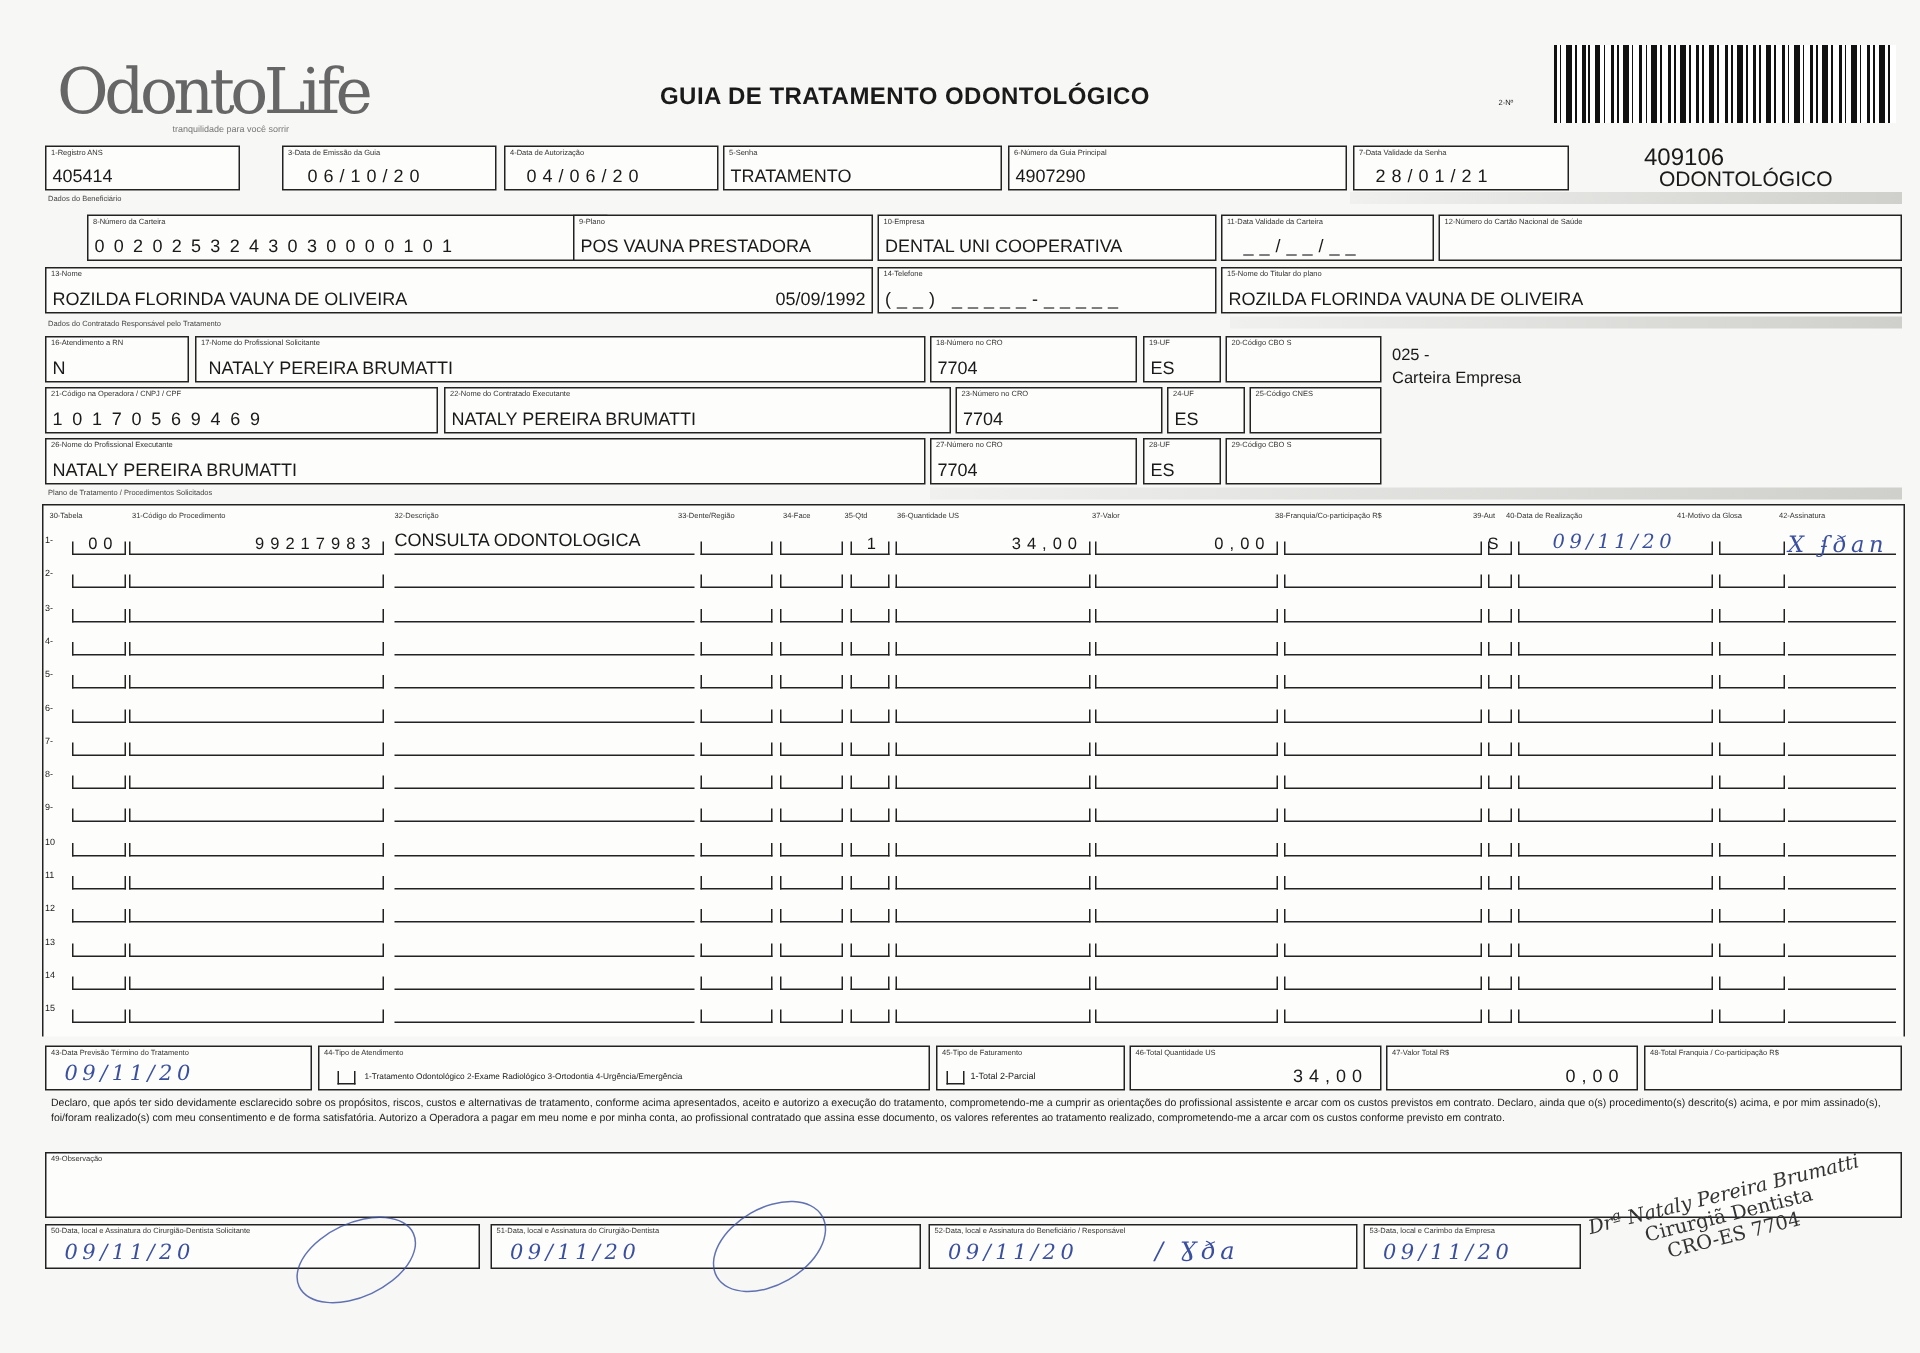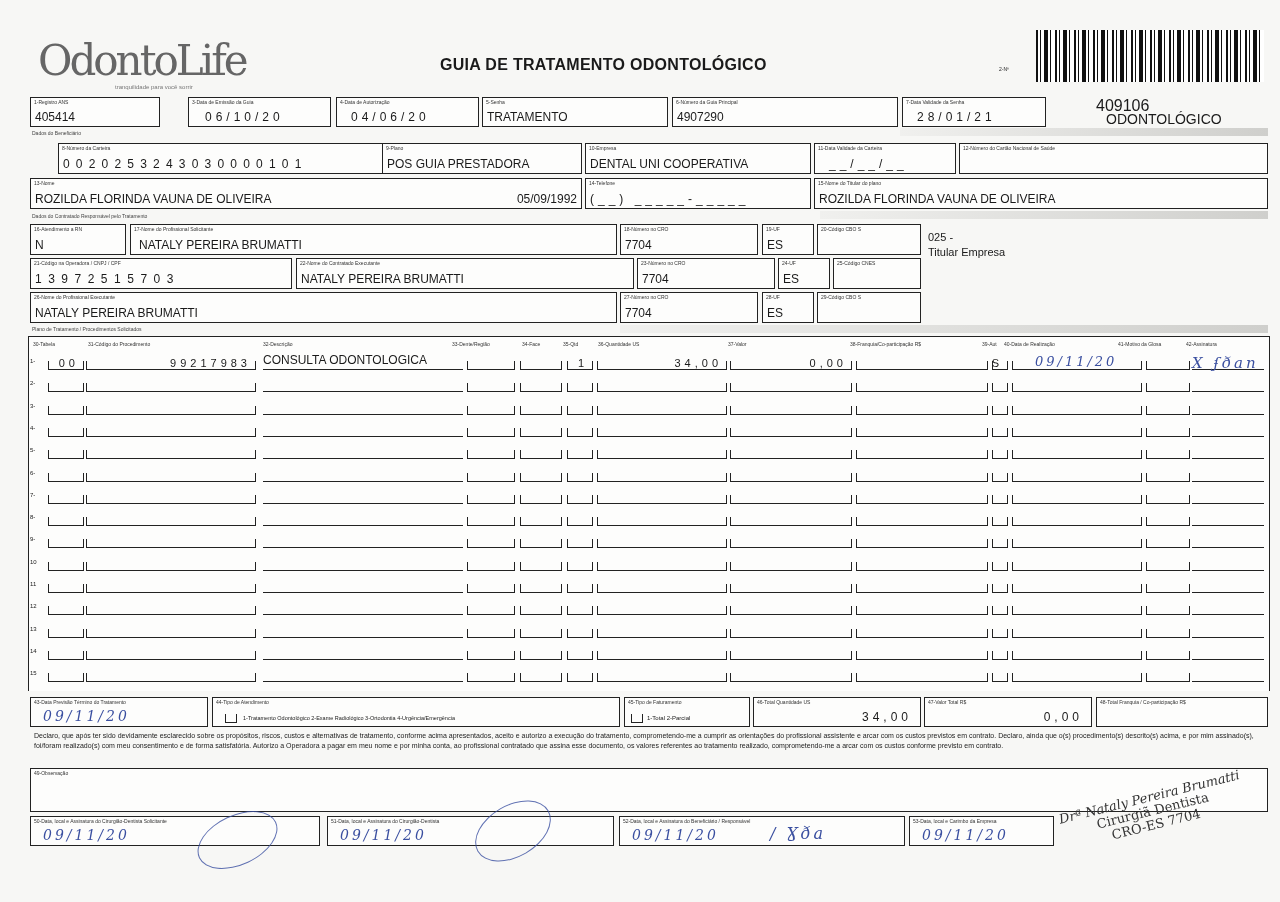--- a/index.html
+++ b/index.html
@@ -59,21 +59,21 @@
 </div>
 <div class="shade" style="left:900px;top:128px;width:368px;"></div>
 
 <div class="section" style="left:32px;top:130px;">Dados do Beneficiário</div>
 <div class="box" style="left:30px;top:143px;width:347px;height:31px;margin-left:28px;">
   <span class="lbl">8-Número da Carteira</span>
   <span class="val digits" style="letter-spacing:6.2px;">0020253243030000101</span>
 </div>
 <div class="box" style="left:382px;top:143px;width:200px;height:31px;">
   <span class="lbl">9-Plano</span>
-  <span class="val">POS GUIA PRESTADORA</span>
+  <span class="val">POS VAUNA PRESTADORA</span>
 </div>
 <div class="box" style="left:585px;top:143px;width:226px;height:31px;">
   <span class="lbl">10-Empresa</span>
   <span class="val">DENTAL UNI COOPERATIVA</span>
 </div>
 <div class="box" style="left:814px;top:143px;width:142px;height:31px;">
   <span class="lbl">11-Data Validade da Carteira</span>
   <span class="val digits" style="left:14px;">__/__/__</span>
 </div>
 <div class="box" style="left:959px;top:143px;width:309px;height:31px;">
@@ -110,25 +110,25 @@
 </div>
 <div class="box" style="left:762px;top:224px;width:52px;height:31px;">
   <span class="lbl">19-UF</span>
   <span class="val">ES</span>
 </div>
 <div class="box" style="left:817px;top:224px;width:104px;height:31px;">
   <span class="lbl">20-Código CBO S</span>
   <span class="val"></span>
 </div>
 <div class="abs" style="left:928px;top:231px;font-size:11px;">025 -</div>
-<div class="abs" style="left:928px;top:246px;font-size:11px;">Titular Empresa</div>
+<div class="abs" style="left:928px;top:246px;font-size:11px;">Carteira Empresa</div>
 
 <div class="box" style="left:30px;top:258px;width:262px;height:31px;">
   <span class="lbl">21-Código na Operadora / CNPJ / CPF</span>
-  <span class="val digits" style="letter-spacing:6.5px;">13972515703</span>
+  <span class="val digits" style="letter-spacing:6.5px;">10170569469</span>
 </div>
 <div class="box" style="left:296px;top:258px;width:338px;height:31px;">
   <span class="lbl">22-Nome do Contratado Executante</span>
   <span class="val">NATALY PEREIRA BRUMATTI</span>
 </div>
 <div class="box" style="left:637px;top:258px;width:138px;height:31px;">
   <span class="lbl">23-Número no CRO</span>
   <span class="val">7704</span>
 </div>
 <div class="box" style="left:778px;top:258px;width:52px;height:31px;">

